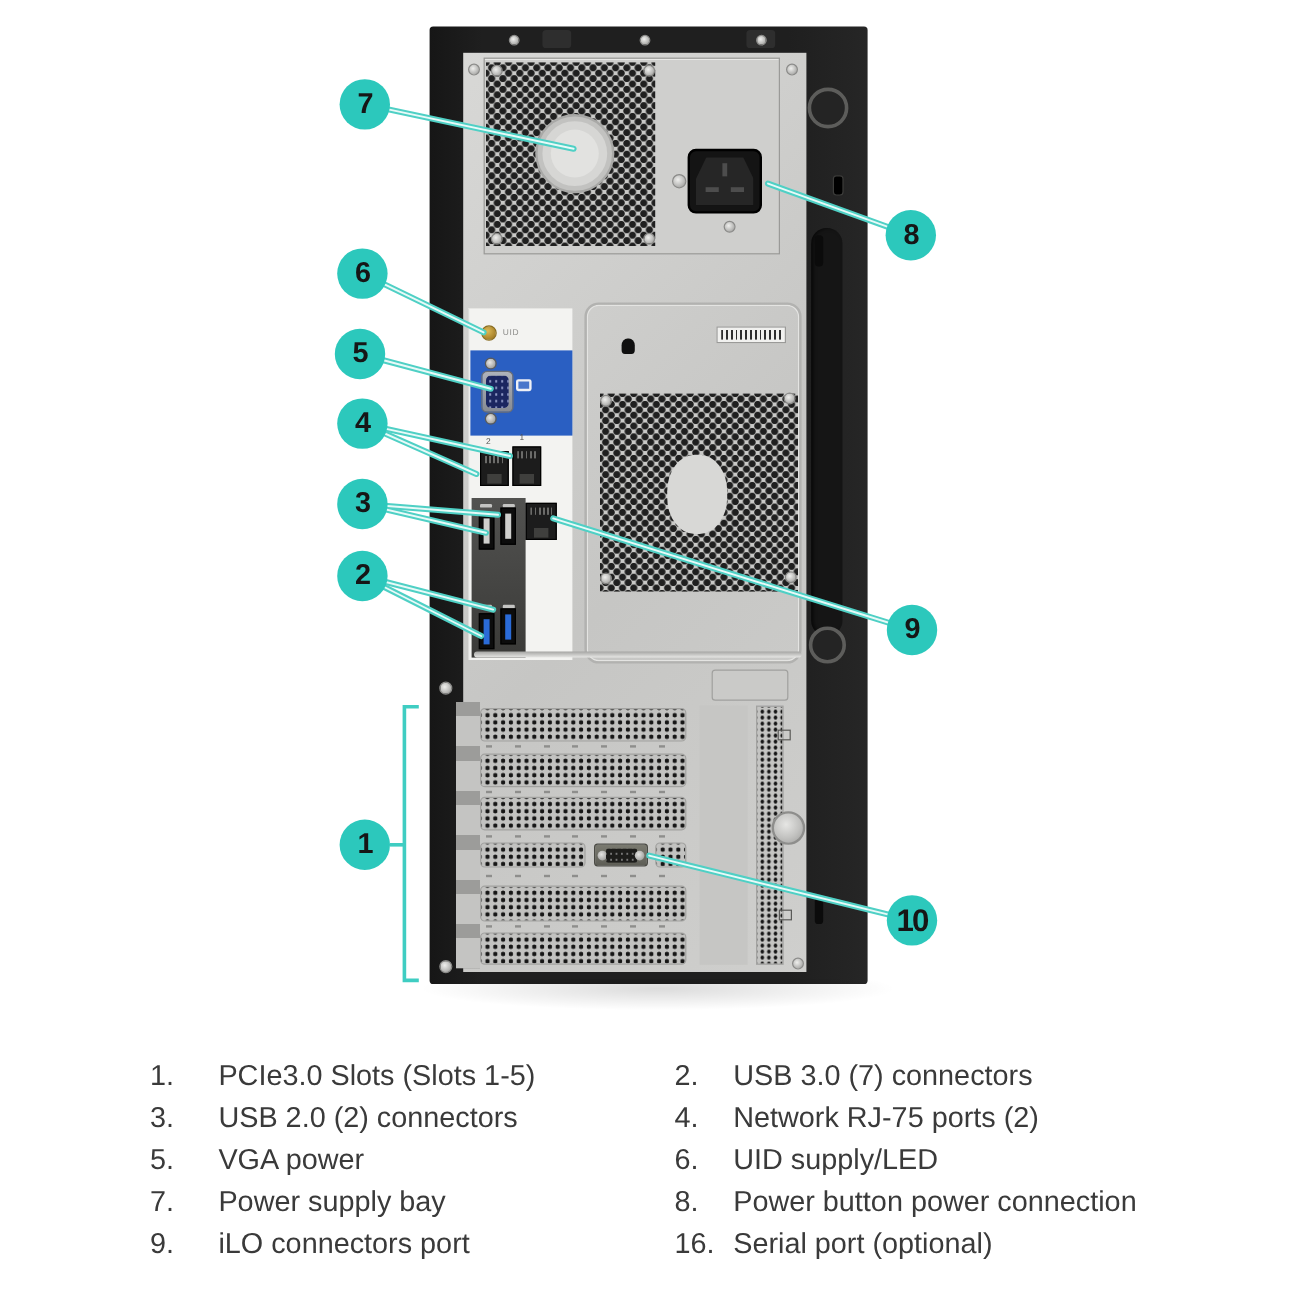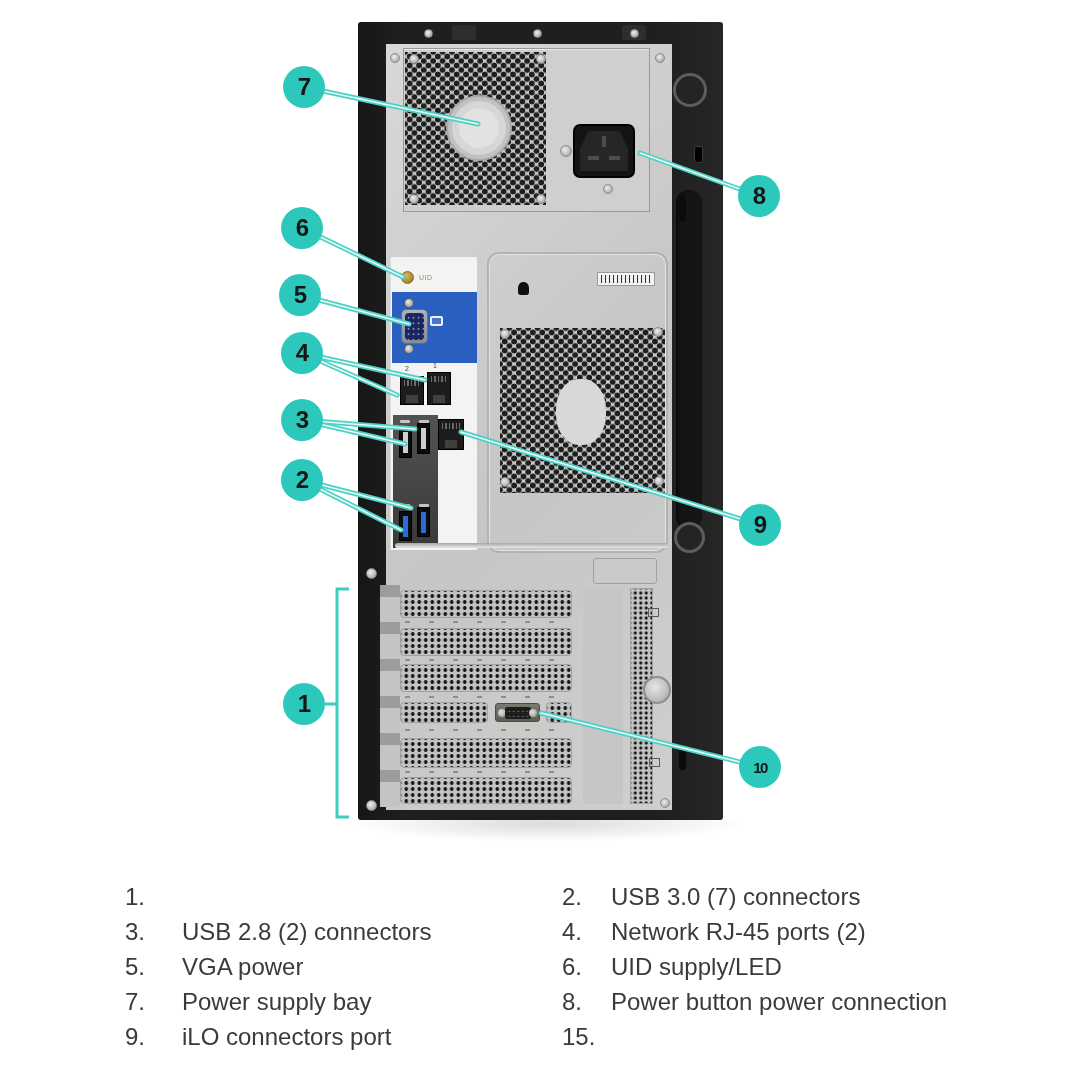--- a/index.html
+++ b/index.html
@@ -78,21 +78,21 @@
   
   .handle-groove{left:676px;top:190px;width:26px;height:340px;background:#151515;border-radius:13px;box-shadow:inset 2px 0 3px rgba(0,0,0,.6);}
   .lockslot{left:694px;top:146px;width:9px;height:17px;background:#000;border:1px solid #3c3c3a;border-radius:3px;box-sizing:border-box;}
   .vslot{background:#0b0b0b;border-radius:3px;}
 
   
   .leaders{left:0;top:0;width:1080px;height:1080px;pointer-events:none;}
   .callout{position:absolute;width:42px;height:42px;margin-left:-21px;margin-top:-21px;border-radius:50%;
            background:#2cc8bc;display:flex;align-items:center;justify-content:center;
            color:#161616;font-weight:bold;font-size:24px;letter-spacing:-1px;}
-  .callout.two-digit{font-size:15px;letter-spacing:-1.5px;}
+  .callout.two-digit{font-size:26px;letter-spacing:-1.5px;}
 
   
   .legend{left:125px;top:885px;width:880px;display:grid;grid-template-columns:437px 1fr;row-gap:11px;
           font-size:24px;color:#3a3a3a;}
   .legend .item{display:flex;line-height:24px;}
   .legend .num{flex:0 0 57px;}
   .legend .item:nth-child(even) .num{flex:0 0 49px;}
 </style>
 </head>
 <body>
@@ -281,32 +281,33 @@
   <div class="callout" style="left:760px;top:525px;">
       <span>9</span>
     </div>
   <div class="callout two-digit" style="left:760px;top:767px;">
       <span>10</span>
     </div>
 
   <div class="abs legend">
     <div class="item">
         <span class="num">1.</span>
+        <span class="lbl">PCIe3.0 Slots (Slots 1-5)</span>
       </div>
     <div class="item">
         <span class="num">2.</span>
         <span class="lbl">USB 3.0 (7) connectors</span>
       </div>
     <div class="item">
         <span class="num">3.</span>
-        <span class="lbl">USB 2.8 (2) connectors</span>
+        <span class="lbl">USB 2.0 (2) connectors</span>
       </div>
     <div class="item">
         <span class="num">4.</span>
-        <span class="lbl">Network RJ-45 ports (2)</span>
+        <span class="lbl">Network RJ-75 ports (2)</span>
       </div>
     <div class="item">
         <span class="num">5.</span>
         <span class="lbl">VGA power</span>
       </div>
     <div class="item">
         <span class="num">6.</span>
         <span class="lbl">UID supply/LED</span>
       </div>
     <div class="item">
@@ -315,17 +316,18 @@
       </div>
     <div class="item">
         <span class="num">8.</span>
         <span class="lbl">Power button power connection</span>
       </div>
     <div class="item">
         <span class="num">9.</span>
         <span class="lbl">iLO connectors port</span>
       </div>
     <div class="item">
-        <span class="num">15.</span>
+        <span class="num">16.</span>
+        <span class="lbl">Serial port (optional)</span>
       </div>
   </div>
 
 </div>
 
 </body></html>

